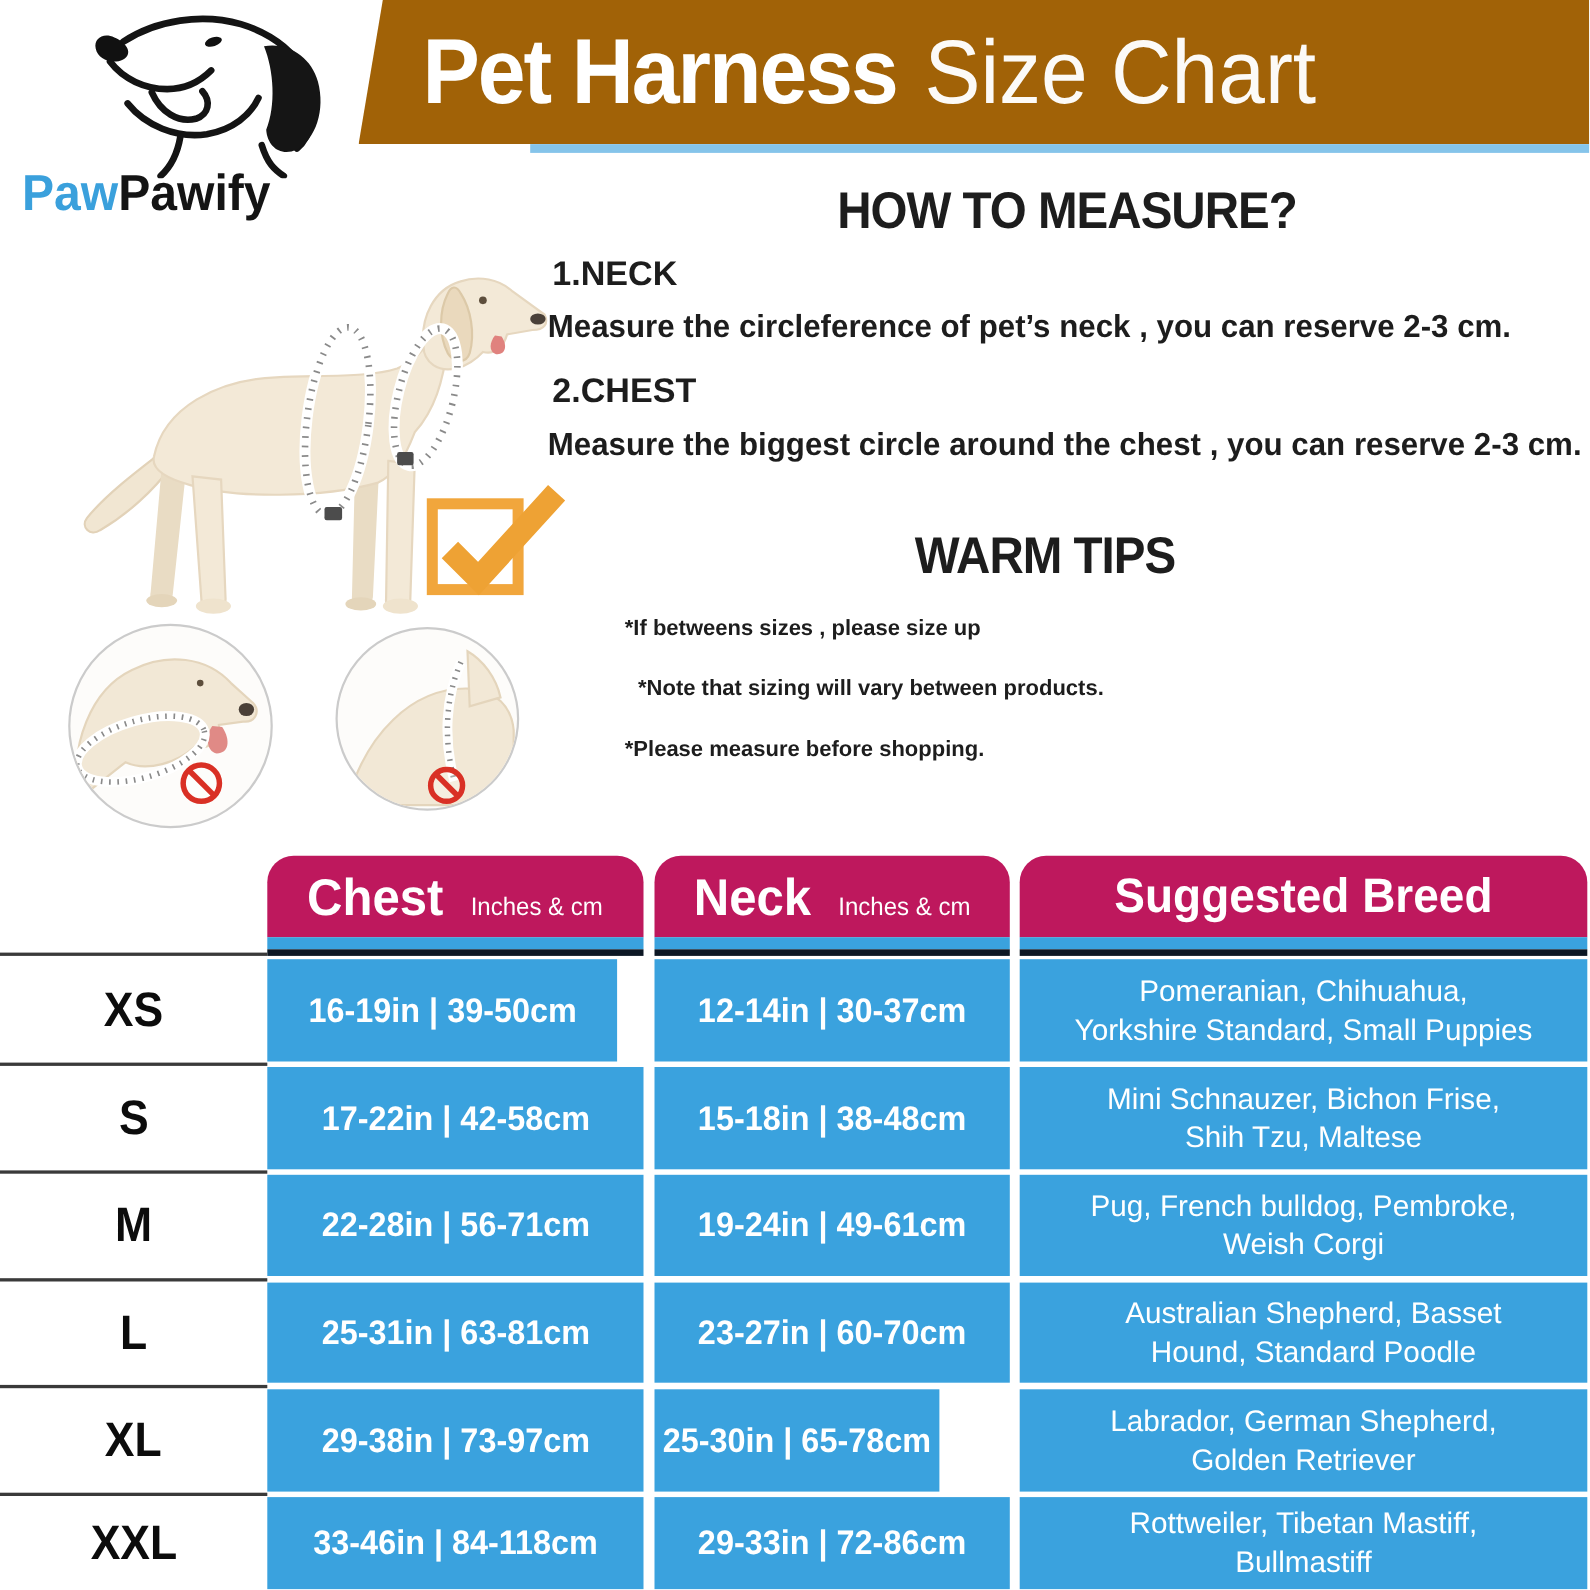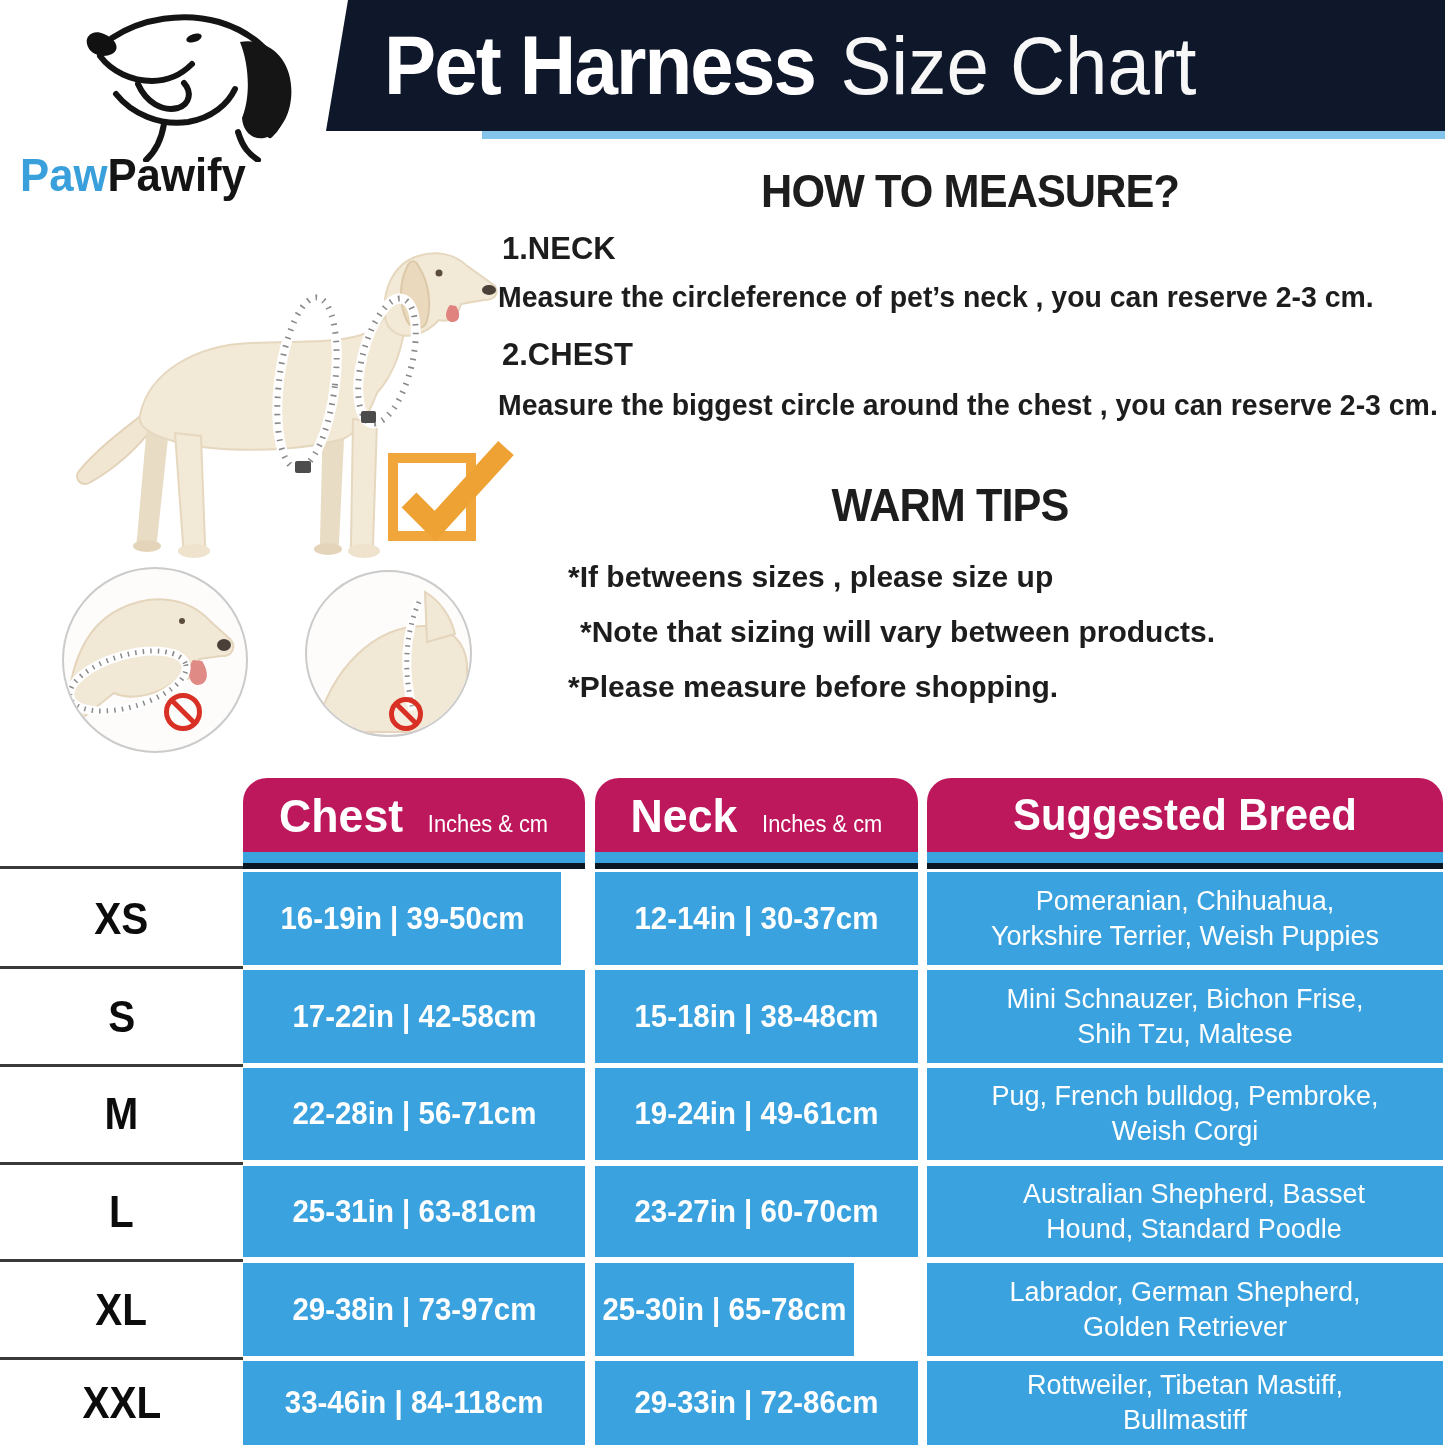--- a/index.html
+++ b/index.html
@@ -1,40 +1,40 @@
 <!DOCTYPE html>
 <html><head>
 <meta charset="utf-8">
 <style>
   html,body{margin:0;padding:0;background:#fff;}
   #canvas{position:relative;width:1445px;height:1445px;background:#fff;overflow:hidden;
           font-family:"Liberation Sans", sans-serif;color:#1d1d1d;}
   .abs{position:absolute;}
 
   
-  .banner{left:318px;top:0;width:1127px;height:131px;background:#0f172a;
+  .banner{left:318px;top:0;width:1127px;height:131px;background:#a16207;
           clip-path:polygon(30px 0,100% 0,100% 100%,8px 100%);
           display:flex;align-items:center;padding-left:66px;box-sizing:border-box;}
   .banner-line{white-space:nowrap;transform:scaleX(.93);transform-origin:left center;color:#fff;}
   .banner-bold{font-weight:bold;font-size:84px;letter-spacing:-2px;}
   .banner-light{font-weight:normal;font-size:82px;letter-spacing:0px;opacity:.97;}
   .banner-shadow{left:482px;top:131px;width:963px;height:8px;background:#85c4ea;}
 
   
   .logo-text{left:20px;top:148px;font-size:46px;font-weight:bold;white-space:nowrap;
              transform:scaleX(.95);transform-origin:left center;}
   .logo-paw{color:#3aa0dc;} .logo-pawify{color:#141414;}
 
   
   .h1{font-weight:bold;font-size:47px;letter-spacing:-1px;text-align:center;
       transform:scaleX(.92);transform-origin:center;}
   .step-label{font-weight:bold;font-size:31px;}
   .step-text{font-weight:bold;font-size:29px;white-space:nowrap;
              transform:scaleX(.98);transform-origin:left center;}
-  .tip{font-weight:bold;font-size:30px;white-space:nowrap;}
+  .tip{font-weight:bold;font-size:20px;white-space:nowrap;}
 
   
   .th{top:778px;height:74px;background:#be185d;border-radius:24px 24px 0 0;
       display:flex;align-items:center;justify-content:center;color:#fff;}
   .th-inner{display:flex;align-items:baseline;gap:26px;transform:scaleX(.95);transform-origin:center;}
   .th-title{font-weight:bold;font-size:47px;}
   .th-sub{font-weight:normal;font-size:23px;}
   .th-breed{font-weight:bold;font-size:44px;transform:scaleX(.95);transform-origin:center;}
   .stripe{top:852px;height:11px;background:#3aa2de;}
   .darkline{top:863px;height:6px;background:#0c1724;}
@@ -200,21 +200,21 @@
     </div>
   <div class="abs cell cell-meas" style="left:243px;width:318px;top:872px;height:93px;">
     <span class="inner">16-19in | 39-50cm</span>
     </div>
   <div class="abs cell cell-meas" style="left:595px;width:323px;top:872px;height:93px;">
     <span class="inner">12-14in | 30-37cm</span>
     </div>
   <div class="abs cell cell-breed" style="left:927px;width:516px;top:872px;height:93px;">
     <div>
         <div>Pomeranian,  Chihuahua,</div>
-         <div>Yorkshire Terrier,  Weish Puppies</div>
+         <div>Yorkshire Standard,  Small Puppies</div>
       </div>
     </div>
 
   <div class="abs size-label" style="top:970px;height:93px;">
     <span class="inner">S</span>
     </div>
   <div class="abs cell cell-meas" style="left:243px;width:342px;top:970px;height:93px;">
     <span class="inner">17-22in | 42-58cm</span>
     </div>
   <div class="abs cell cell-meas" style="left:595px;width:323px;top:970px;height:93px;">

